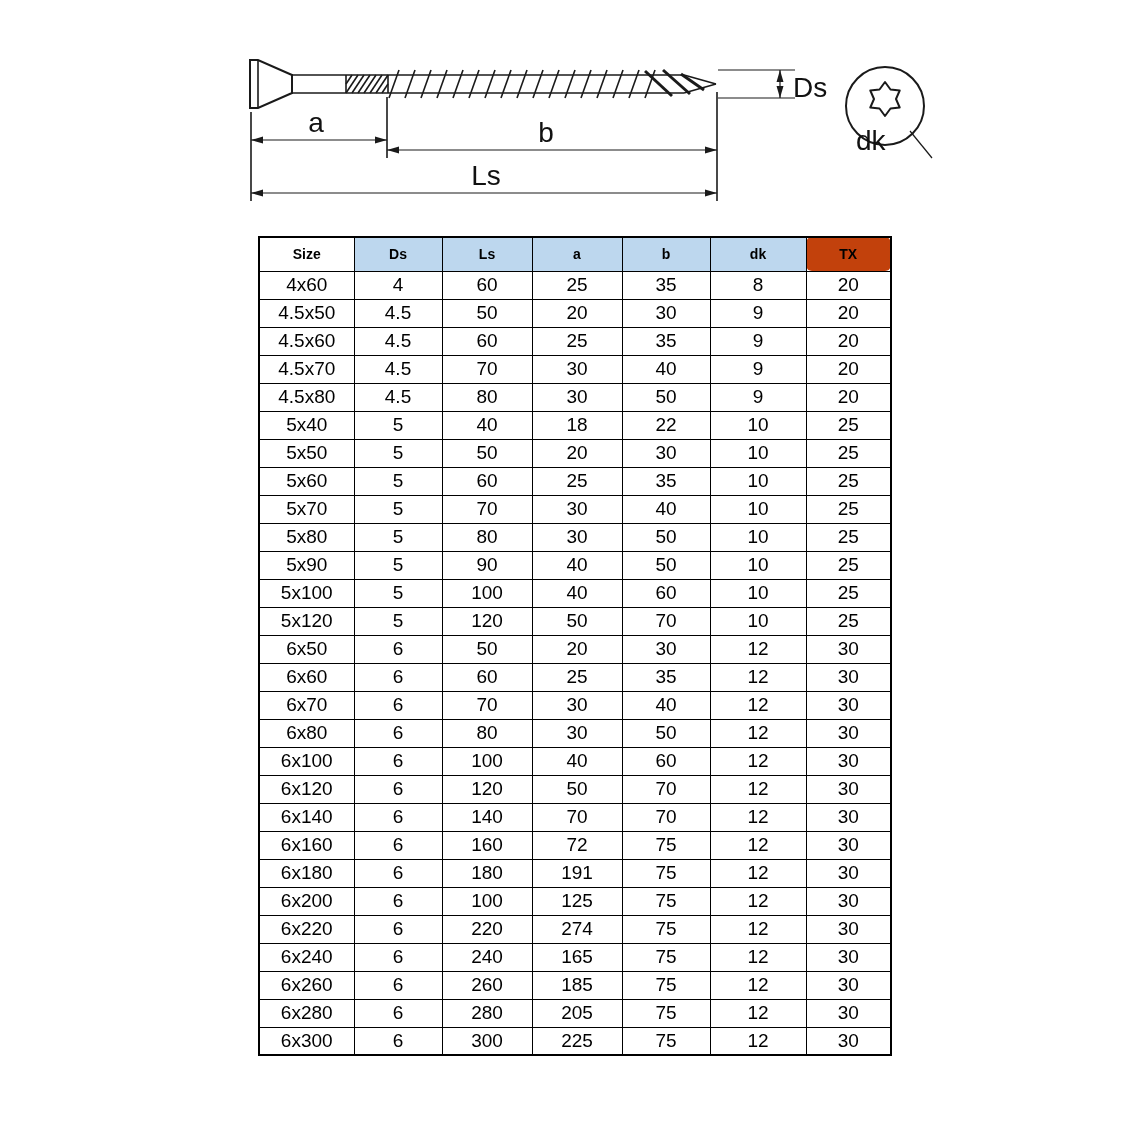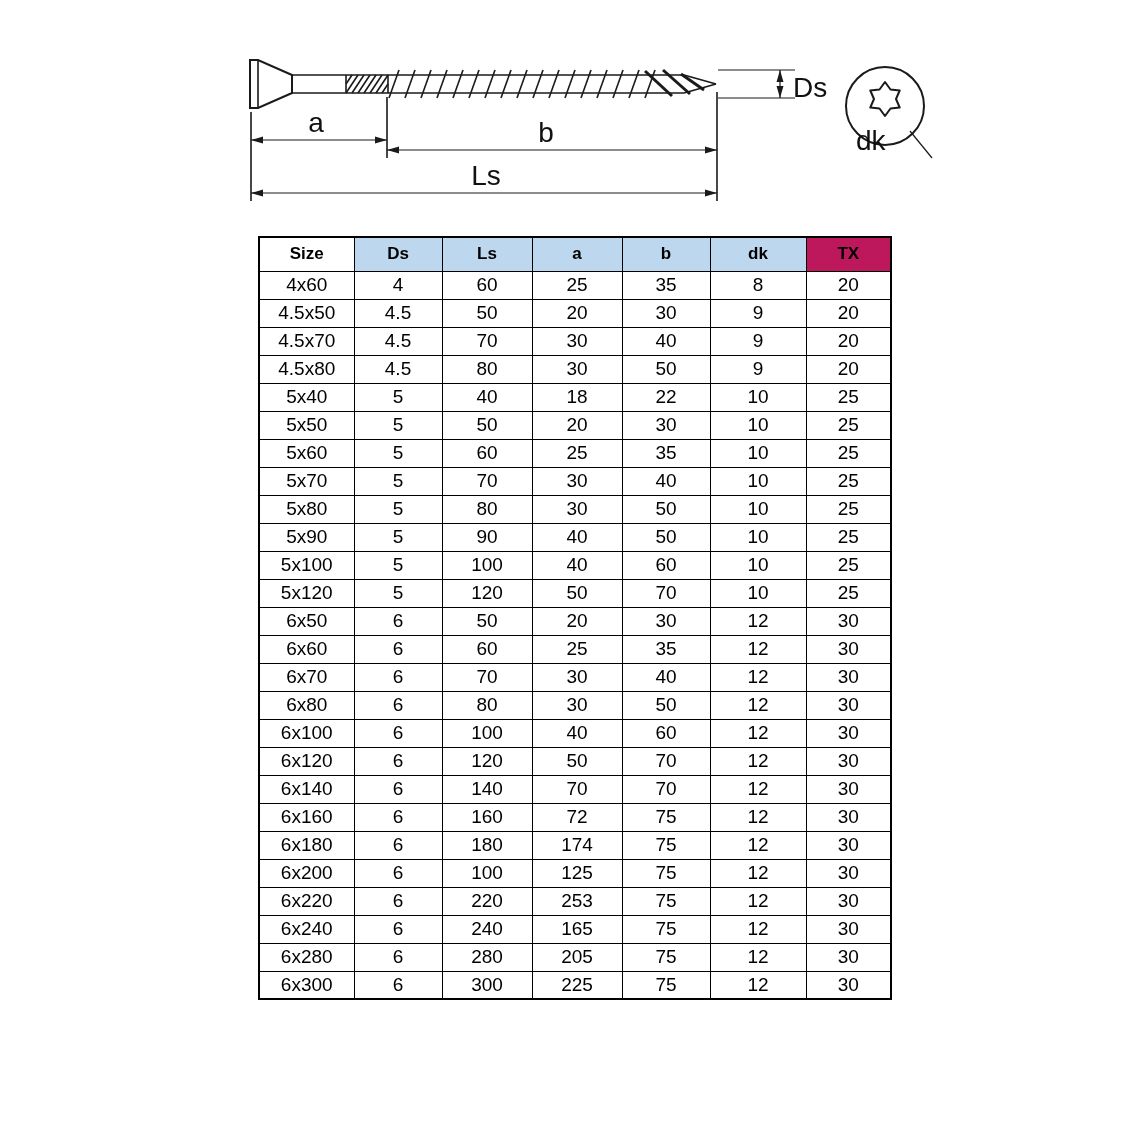--- a/index.html
+++ b/index.html
@@ -24,21 +24,21 @@
   .spec-table {
     position:absolute; top:236px; left:258px; width:632px;
     border-collapse:collapse; table-layout:fixed;
     border:2px solid #000;
   }
   .spec-table th, .spec-table td {
     border:1px solid #000; text-align:center; vertical-align:middle;
     padding:0; overflow:hidden; white-space:nowrap;
   }
   .spec-table th {
-    height:34px; font-size:17px; font-weight:bold; background:#ffffff;
+    height:34px; font-size:14px; font-weight:bold; background:#ffffff;
   }
   .spec-table td {
     height:28px; font-size:19px; font-weight:normal; background:#ffffff;
   }
 </style>
 </head>
 <body>
 
 <svg class="drawing" width="1129" height="232" viewBox="0 0 1129 232">
 
@@ -151,39 +151,48 @@
     <col style="width:85px">
   </colgroup>
   <thead>
     <tr>
         <th>Size</th>
         <th style="background: rgb(189, 215, 238);">Ds</th>
         <th style="background: rgb(189, 215, 238);">Ls</th>
         <th style="background: rgb(189, 215, 238);">a</th>
         <th style="background: rgb(189, 215, 238);">b</th>
         <th style="background: rgb(189, 215, 238);">dk</th>
-        <th style="background: #be185d;">TX</th>
+        <th style="background: #c2410c; border-radius: 6px;">TX</th>
       </tr>
   </thead>
   <tbody>
       <tr>
         <td>4x60</td>
         <td>4</td>
         <td>60</td>
         <td>25</td>
         <td>35</td>
         <td>8</td>
         <td>20</td>
       </tr>
       <tr>
         <td>4.5x50</td>
         <td>4.5</td>
         <td>50</td>
         <td>20</td>
         <td>30</td>
+        <td>9</td>
+        <td>20</td>
+      </tr>
+      <tr>
+        <td>4.5x60</td>
+        <td>4.5</td>
+        <td>60</td>
+        <td>25</td>
+        <td>35</td>
         <td>9</td>
         <td>20</td>
       </tr>
       <tr>
         <td>4.5x70</td>
         <td>4.5</td>
         <td>70</td>
         <td>30</td>
         <td>40</td>
         <td>9</td>
@@ -339,53 +348,62 @@
         <td>160</td>
         <td>72</td>
         <td>75</td>
         <td>12</td>
         <td>30</td>
       </tr>
       <tr>
         <td>6x180</td>
         <td>6</td>
         <td>180</td>
-        <td>174</td>
+        <td>191</td>
         <td>75</td>
         <td>12</td>
         <td>30</td>
       </tr>
       <tr>
         <td>6x200</td>
         <td>6</td>
         <td>100</td>
         <td>125</td>
         <td>75</td>
         <td>12</td>
         <td>30</td>
       </tr>
       <tr>
         <td>6x220</td>
         <td>6</td>
         <td>220</td>
-        <td>253</td>
+        <td>274</td>
         <td>75</td>
         <td>12</td>
         <td>30</td>
       </tr>
       <tr>
         <td>6x240</td>
         <td>6</td>
         <td>240</td>
         <td>165</td>
         <td>75</td>
         <td>12</td>
         <td>30</td>
       </tr>
       <tr>
+        <td>6x260</td>
+        <td>6</td>
+        <td>260</td>
+        <td>185</td>
+        <td>75</td>
+        <td>12</td>
+        <td>30</td>
+      </tr>
+      <tr>
         <td>6x280</td>
         <td>6</td>
         <td>280</td>
         <td>205</td>
         <td>75</td>
         <td>12</td>
         <td>30</td>
       </tr>
       <tr>
         <td>6x300</td>

